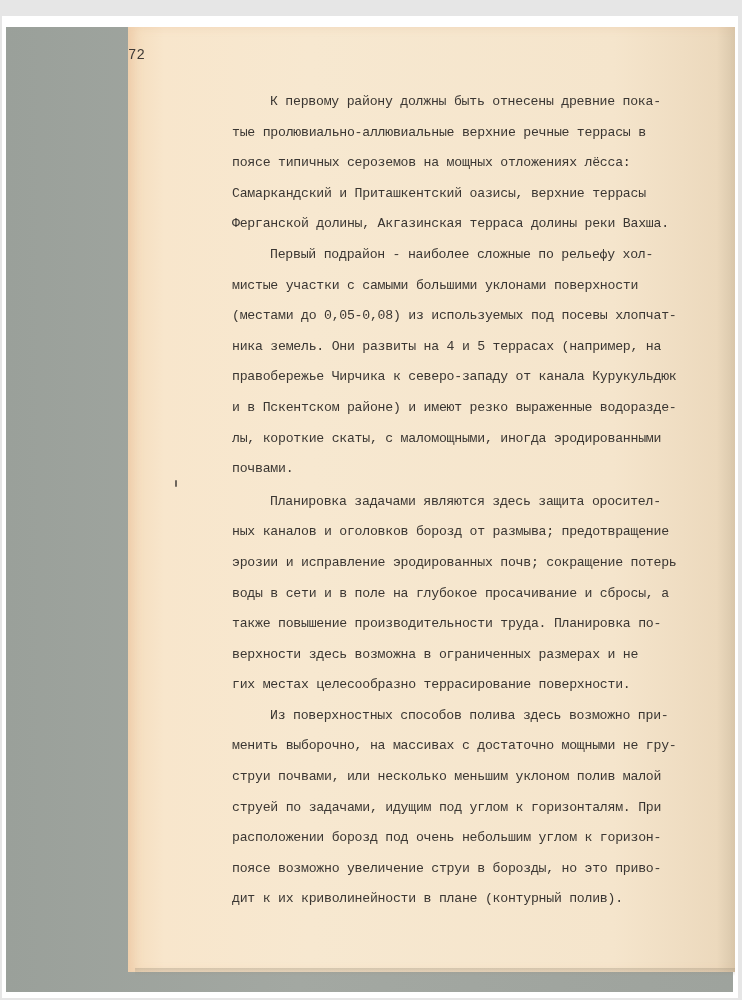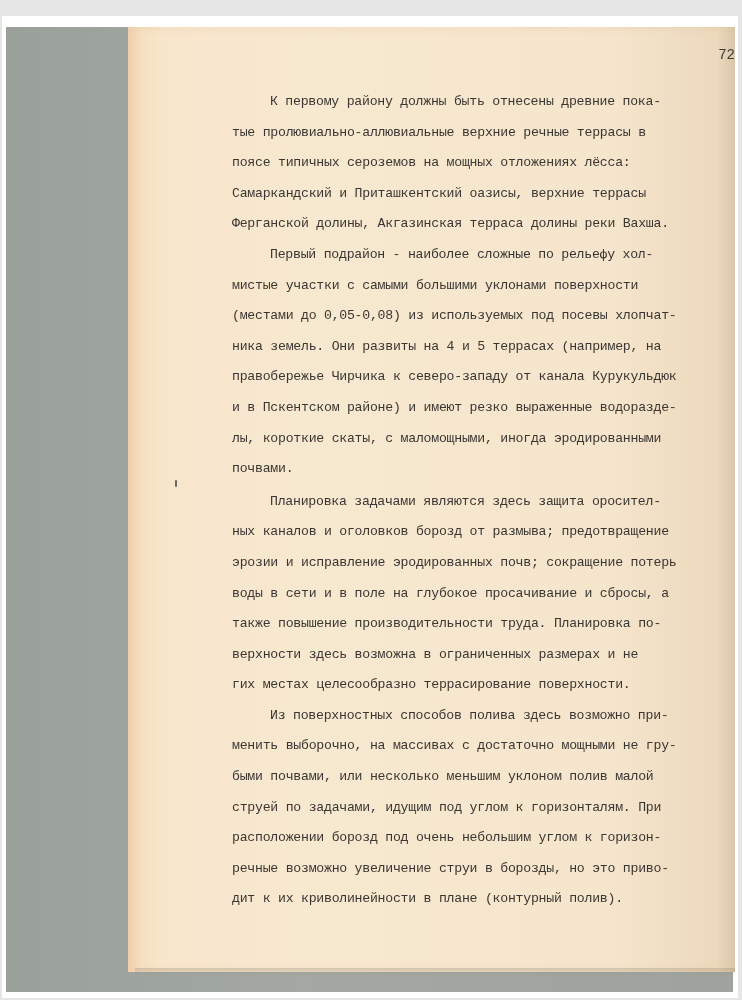--- a/index.html
+++ b/index.html
@@ -27,21 +27,21 @@
       box-shadow: inset 6px 0 8px rgba(230,180,140,0.35);
     }
     .page-bottom-shadow {
       position: absolute;
       left: 135px; top: 968px; width: 600px; height: 8px;
       background: linear-gradient(180deg, rgba(150,140,120,0.35), rgba(150,140,120,0));
     }
     .page-number {
       position: absolute;
       left: 0; width: 607px; top: 20px;
-      text-align: right;
+      text-align: left;
       font-size: 14px;
       color: #3e3a36;
     }
     .text-block {
       position: absolute;
       left: 104px; top: 60px;
       width: 480px;
     }
     .line {
       height: 30.6px;
@@ -99,21 +99,21 @@
       <div class="line">эрозии и исправление эродированных почв; сокращение потерь</div>
       <div class="line">воды в сети и в поле на глубокое просачивание и сбросы, а</div>
       <div class="line">также повышение производительности труда. Планировка по-</div>
       <div class="line">верхности здесь возможна в ограниченных размерах и не</div>
       <div class="line">гих местах целесообразно террасирование поверхности.</div>
     </div>
 
     <div class="paragraph">
       <div class="line indent">Из поверхностных способов полива здесь возможно при-</div>
       <div class="line">менить выборочно, на массивах с достаточно мощными не гру-</div>
-      <div class="line">быми почвами, или несколько меньшим уклоном полив малой</div>
+      <div class="line">струи почвами, или несколько меньшим уклоном полив малой</div>
       <div class="line">струей по задачами, идущим под углом к горизонталям. При</div>
       <div class="line">расположении борозд под очень небольшим углом к горизон-</div>
-      <div class="line">речные возможно увеличение струи в борозды, но это приво-</div>
+      <div class="line">поясе возможно увеличение струи в борозды, но это приво-</div>
       <div class="line">дит к их криволинейности в плане (контурный полив).</div>
     </div>
   </div>
 </div>
 <div class="page-bottom-shadow"></div>
 
 </body></html>

